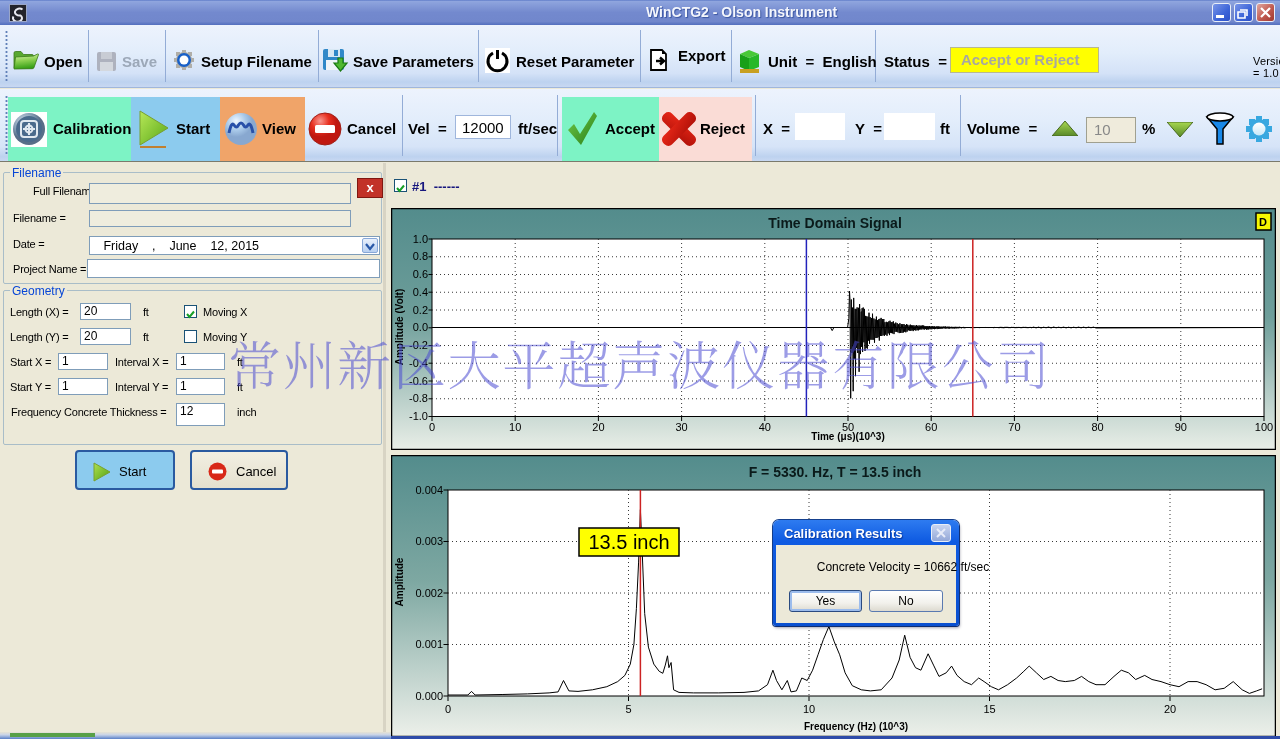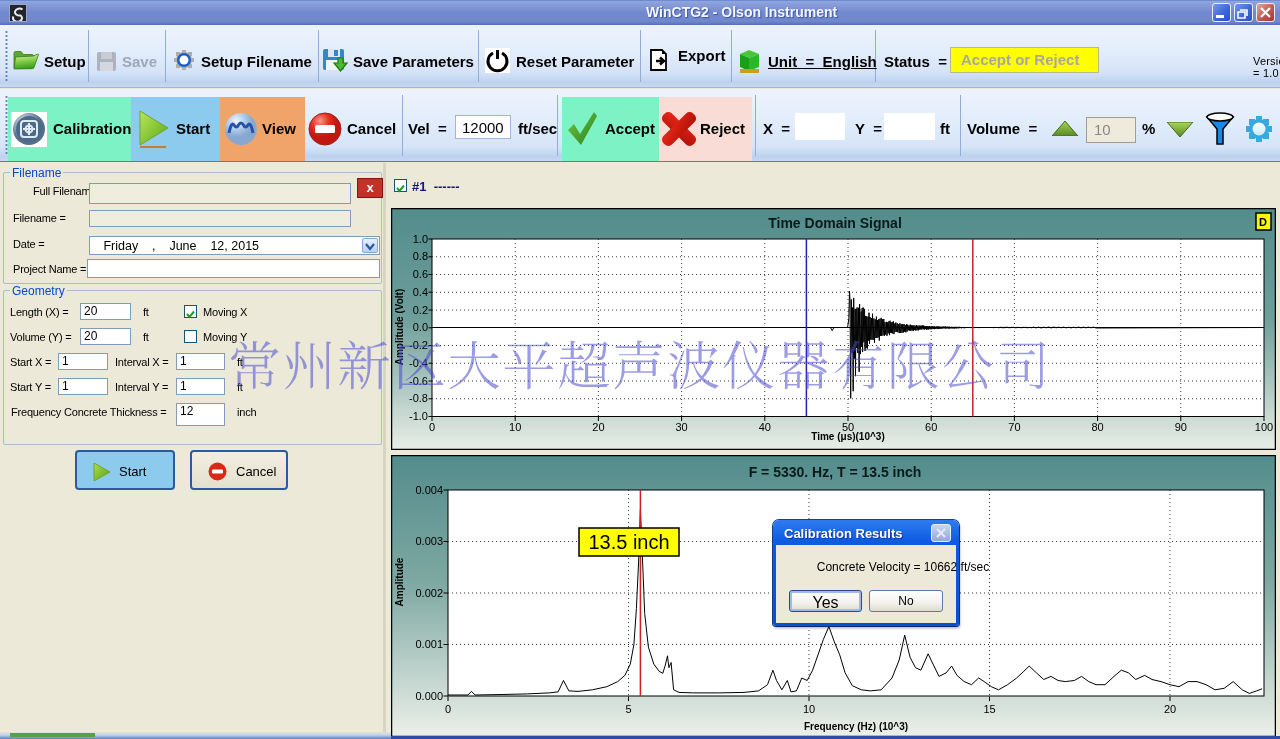--- a/index.html
+++ b/index.html
@@ -66,21 +66,21 @@
  <path d="M2 5 Q2 3.5 3.5 3.5 L9 3.5 L11.5 6.5 L20 6.5 Q21.5 6.5 21.5 8 L21.5 20 L2 20 Z" fill="#58A830" stroke="#3A7818" stroke-width="0.8"></path>
  <path d="M3.5 9 L21.5 8 L25.5 6 Q26.8 5.6 26.4 7 L22 19.5 Q21.6 20.6 20.3 20.7 L2 21 Z" fill="url(#og)" stroke="#3A7818" stroke-width="0.8"></path>
  <defs>
       <linearGradient id="og" x1="0" y1="0" x2="0.2" y2="1">
         <stop offset="0" stop-color="#D8F4B0"></stop>
         <stop offset="0.5" stop-color="#8CD050"></stop>
         <stop offset="1" stop-color="#38A018"></stop>
       </linearGradient>
     </defs>
 </svg>
-<div class="tbtxt abs" style="left:44px;top:53px;">Setup</div>
+<div class="tbtxt abs" style="left:44px;top:53px;">Open</div>
 
 <svg class="abs" style="left:95px;top:50px;" width="23" height="23" viewBox="0 0 23 23">
  <rect x="2" y="2" width="19" height="19" rx="2" fill="#AEB2BE"></rect>
  <rect x="6" y="2" width="11" height="7" fill="#C8CCD4"></rect>
  <rect x="5" y="12" width="13" height="9" fill="#D4D8DE"></rect>
 </svg>
 <div class="tbtxt abs" style="left:122px;top:53px;color:#9CA8B8;">Save</div>
 
 <svg class="abs" style="left:172px;top:48px;" width="24" height="24" viewBox="0 0 24 24">
  <g fill="#B0AEA8">
@@ -119,21 +119,21 @@
  <path d="M8 13 L15 13 M12 9.5 L16 13 L12 16.5" stroke="#000" stroke-width="2.4" fill="none"></path>
 </svg>
 <div class="tbtxt abs" style="left:678px;top:47px;">Export</div>
 
 <svg class="abs" style="left:737px;top:47px;" width="25" height="28" viewBox="0 0 25 28">
  <path d="M3 7 L12 3 L22 7 L12 11 Z" fill="#48C838"></path>
  <path d="M3 7 L12 11 L12 24 L3 20 Z" fill="#18A018"></path>
  <path d="M12 11 L22 7 L22 20 L12 24 Z" fill="#28B828"></path>
  <rect x="3" y="22" width="19" height="4" fill="#C8A020"></rect>
 </svg>
-<div class="tbtxt abs" style="left:768px;top:53px;text-decoration:underline;">Unit&nbsp; =&nbsp; English</div>
+<div class="tbtxt abs" style="left:768px;top:53px;">Unit&nbsp; =&nbsp; English</div>
 <div class="tbtxt abs" style="left:884px;top:53px;">Status&nbsp; =</div>
 <div class="abs" style="left:950px;top:47px;width:149px;height:26px;background:#FFFF00;border:1px solid #B8B890;color:#A8A8A0;font-size:15px;font-weight:bold;padding:3px 0 0 10px;">Accept or Reject</div>
 <div class="abs" style="left:1253px;top:55px;font-size:11px;letter-spacing:0.2px;">Version = 1.0</div>
 
 <div id="row2" class="abs"></div>
 <div class="grip abs" style="left:5px;top:95px;height:60px;"></div>
 <div class="cell abs" style="left:8px;width:123px;background:#7DF3C5;"></div>
 <div class="cell abs" style="left:131px;width:89px;background:#8CCBEE;"></div>
 <div class="cell abs" style="left:220px;width:85px;background:#F0A469;"></div>
 <div class="cell abs" style="left:562px;width:97px;background:#7DF3C5;"></div>
@@ -290,21 +290,21 @@
 <div class="tin wht" style="left:87px;top:259px;width:293px;height:19px;"></div>
 <div class="gbox abs" style="left:3px;top:290px;width:379px;height:155px;"></div>
 <div class="gtitle abs" style="left:10px;top:284px;">Geometry</div>
 <div class="lbl abs" style="left:10px;top:306px;">Length (X) =</div>
 <div class="tin wht" style="left:80px;top:303px;width:51px;height:17px;">20</div>
 <div class="lbl abs" style="left:143px;top:306px;">ft</div>
 <div class="abs" style="left:184px;top:305px;width:13px;height:13px;background:#fff;border:1px solid #1A5276;"><svg width="11" height="11">
       <path d="M2 5 L4.5 8 L9 2.5" stroke="#18A028" stroke-width="2" fill="none"></path>
     </svg></div>
 <div class="lbl abs" style="left:203px;top:306px;">Moving X</div>
-<div class="lbl abs" style="left:10px;top:331px;">Volume (Y) =</div>
+<div class="lbl abs" style="left:10px;top:331px;">Length (Y) =</div>
 <div class="tin wht" style="left:80px;top:328px;width:51px;height:17px;">20</div>
 <div class="lbl abs" style="left:143px;top:331px;">ft</div>
 <div class="abs" style="left:184px;top:330px;width:13px;height:13px;background:#fff;border:1px solid #1A5276;"></div>
 <div class="lbl abs" style="left:203px;top:331px;">Moving Y</div>
 <div class="lbl abs" style="left:10px;top:356px;">Start X =</div>
 <div class="tin wht" style="left:58px;top:353px;width:50px;height:17px;">1</div>
 <div class="lbl abs" style="left:115px;top:356px;">Interval X =</div>
 <div class="tin wht" style="left:176px;top:353px;width:49px;height:17px;">1</div>
 <div class="lbl abs" style="left:237px;top:356px;">ft</div>
 <div class="lbl abs" style="left:10px;top:381px;">Start Y =</div>
@@ -494,18 +494,18 @@
 </svg>
 
 <div class="abs" style="left:773px;top:520px;width:186px;height:106px;border-radius:6px 6px 3px 3px;background:linear-gradient(#2E7BF0,#0F5BE2 20%,#0A50D0);box-shadow:1px 2px 3px rgba(0,0,40,0.35), 0 0 0 1px #16418F;"></div>
 <div class="abs b" style="left:784px;top:526px;color:#fff;font-size:13px;text-shadow:1px 1px 1px #0838A0;">Calibration Results</div>
 <div class="abs" style="left:931px;top:524px;width:20px;height:18px;background:linear-gradient(#C8D4F0,#94A8D8);border:1px solid #E8EEF8;border-radius:3px;">
  <svg width="18" height="16">
       <path d="M5 4 L13 12 M13 4 L5 12" stroke="#E8ECF8" stroke-width="2"></path>
     </svg></div>
 <div class="abs" style="left:776px;top:545px;width:180px;height:78px;background:#ECE9D8;"></div>
 <div class="abs" style="left:866px;top:560px;font-size:12px;transform:translateX(-50%);white-space:nowrap;margin-left:37px;">Concrete Velocity = 10662 ft/sec</div>
-<div class="abs" style="left:789px;top:590px;width:73px;height:22px;background:linear-gradient(#FFFFFF,#F2F1EC 60%,#DDDAD0);border:1px solid #2A4A80;border-radius:3px;box-shadow:inset 0 0 0 2px #9CBCEC;text-align:center;font-size:16px;padding-top:3px;">Yes</div>
+<div class="abs" style="left:789px;top:590px;width:73px;height:22px;background:linear-gradient(#FFFFFF,#F2F1EC 60%,#DDDAD0);border:1px solid #2A4A80;border-radius:3px;box-shadow:inset 0 0 0 2px #9CBCEC;text-align:center;font-size:12px;padding-top:3px;">Yes</div>
 <div class="abs" style="left:869px;top:590px;width:74px;height:22px;background:linear-gradient(#FFFFFF,#F2F1EC 60%,#DDDAD0);border:1px solid #5A7AB0;border-radius:3px;text-align:center;font-size:12px;padding-top:3px;">No</div>
 
 <div class="abs" style="left:391px;top:736px;width:889px;height:3px;background:#2E4BA8;"></div>
 <div class="abs" style="left:0;top:732px;width:391px;height:7px;background:linear-gradient(#E6E2D2,#C8D4E8 40%,#5A80C8);"></div>
 <div class="abs" style="left:10px;top:733px;width:85px;height:4px;background:#58A048;"></div>
 
 </body></html>

